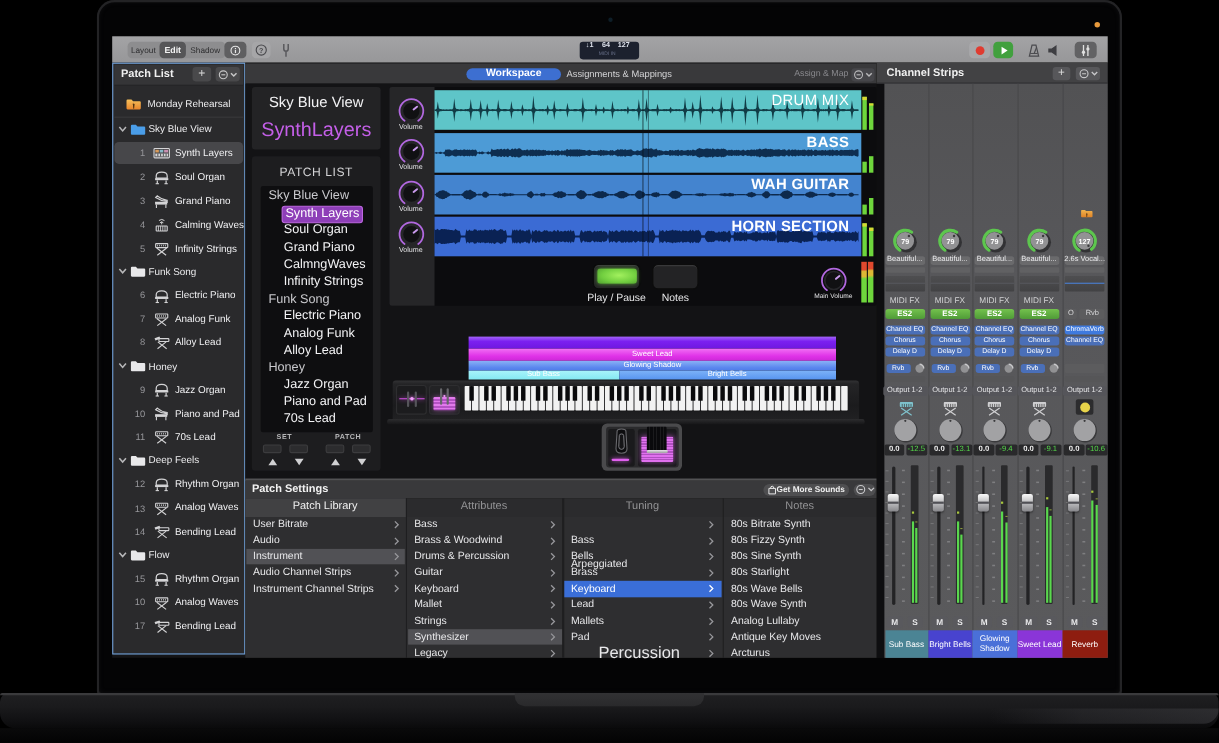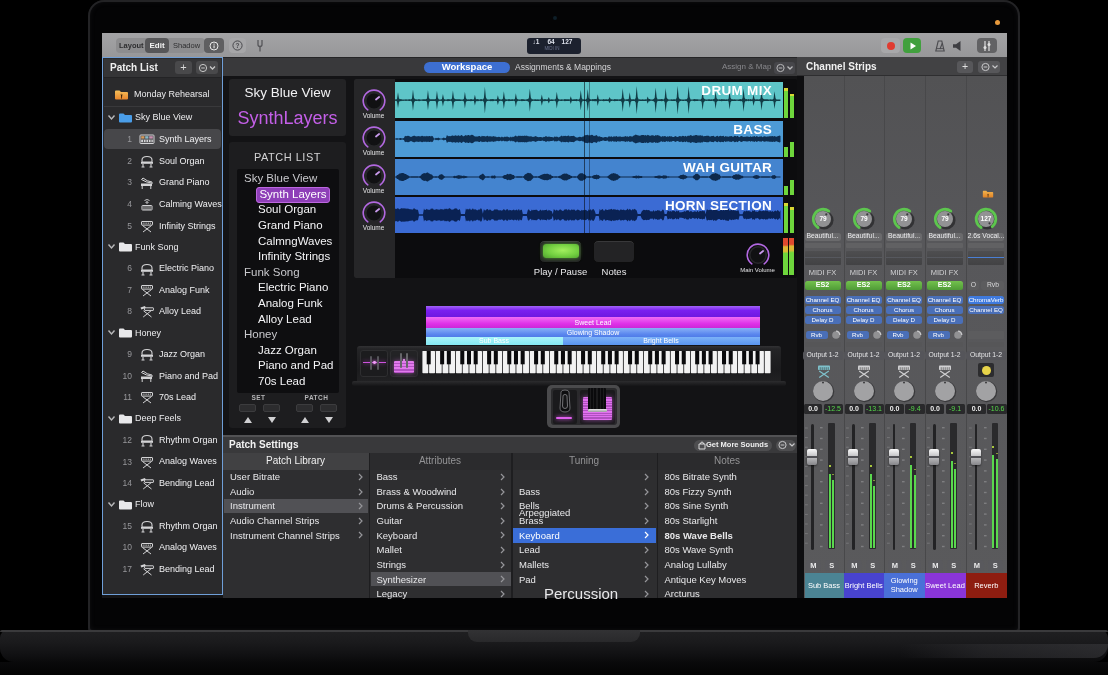--- a/index.html
+++ b/index.html
@@ -10,21 +10,21 @@
 <div style="position:absolute;left:995px;top:20px;width:5px;height:5px;background:#e89a3c;border-radius:50%;"></div>
 <div style="position:absolute;left:552.5px;top:16px;width:4px;height:4px;background:#0e1e28;border-radius:50%;"></div>
 <div style="position:absolute;left:0px;top:630px;width:1108px;height:32px;background:linear-gradient(180deg,#202022 0%,#1a1a1c 40%,#101012 80%,#0a0a0b 100%);border-radius:8px 8px 14px 14px;"></div>
 <div style="position:absolute;left:0px;top:630px;width:1108px;height:1.5px;background:#3a3a3c;border-radius:8px 8px 0 0;"></div>
 <div style="position:absolute;left:468px;top:630px;width:172px;height:11.5px;background:linear-gradient(180deg,#323234,#29292b);border-radius:0 0 9px 9px;"></div>
 <div style="position:absolute;left:900px;top:644px;width:208px;height:14px;background:linear-gradient(90deg,rgba(60,60,64,0) 0%,rgba(60,60,64,0.35) 40%,rgba(70,70,74,0.45) 100%);border-radius:0 0 14px 0;"></div>
 <div style="position:absolute;left:0px;top:662px;width:1108px;height:13px;background:linear-gradient(180deg,#0a0a0b,#030303);"></div>
 <div style="position:absolute;left:102px;top:33px;width:905px;height:565px;background:#141416;"></div>
 <div style="position:absolute;left:102px;top:33px;width:905px;height:24px;background:linear-gradient(180deg,#a3a3a5 0%,#979799 100%);"></div>
 <div style="position:absolute;left:116px;top:38px;width:89px;height:15px;background:#8d8d8f;border-radius:4px;"></div>
-<div style="position:absolute;left:119px;top:40.8px;font-size:7.5px;line-height:9.5px;color:#2e2e30;font-weight:700;white-space:nowrap;">Layout</div>
+<div style="position:absolute;left:119px;top:40.8px;font-size:7.5px;line-height:9.5px;color:#2e2e30;font-weight:400;white-space:nowrap;">Layout</div>
 <div style="position:absolute;left:145px;top:38px;width:24px;height:15px;background:#565658;border-radius:4px;"></div>
 <div style="position:absolute;left:157px;top:40.5px;transform:translateX(-50%);font-size:8px;line-height:10px;color:#f2f2f2;font-weight:700;white-space:nowrap;">Edit</div>
 <div style="position:absolute;left:173px;top:40.8px;font-size:7.5px;line-height:9.5px;color:#2e2e30;font-weight:400;white-space:nowrap;">Shadow</div>
 <div style="position:absolute;left:204px;top:38px;width:20px;height:15px;background:#5f5f61;border-radius:4px;"></div>
 <svg style="position:absolute;left:209px;top:40.5px;width:10px;height:10px;" viewBox="0 0 10 10">
     <circle cx="5" cy="5" r="4" fill="none" stroke="#e8e8e8" stroke-width="1"></circle>
     <rect x="4.5" y="4.4" width="1.1" height="2.8" fill="#e8e8e8"></rect>
     <rect x="4.5" y="2.6" width="1.1" height="1.1" fill="#e8e8e8"></rect>
   </svg>
 <div style="position:absolute;left:229px;top:38px;width:17px;height:15px;background:#a6a6a8;border-radius:4px;"></div>
@@ -346,21 +346,21 @@
   </svg>
 <svg style="position:absolute;left:324.5px;top:416.5px;width:8px;height:6px;" viewBox="0 0 8 6">
     <polygon points="0,0 8,0 4,6" fill="#d0d0d2"></polygon>
   </svg>
 <div style="position:absolute;left:354px;top:79px;width:443px;height:199px;background:#0c0c0e;border-radius:2px;"></div>
 <div style="position:absolute;left:354px;top:79px;width:41px;height:199px;background:#262628;border-radius:2px 0 0 2px;"></div>
 <div style="position:absolute;left:395px;top:82.0px;width:387.5px;height:36.3px;background:#5ec5c8;"></div>
 <svg style="position:absolute;left:395px;top:82.0px;width:387.5px;height:36.3px;" width="388" height="36.3" viewBox="0 0 388 36.3" preserveAspectRatio="none">
     <polygon points="0,17.3 1,17.5 2,16.9 3,10.3 4,16.4 5,17.2 6,17.1 7,17.5 8,17.4 9,17.5 10,17.5 11,17.3 12,17.5 13,17.5 14,17.3 15,17.3 16,17.5 17,16.4 18,7.4 19,15.8 20,17.2 21,17.2 22,17.4 23,17.5 24,17.1 25,17.4 26,17.5 27,17.5 28,17.2 29,17.3 30,17.2 31,17.2 32,16.5 33,8.1 34,15.9 35,17.3 36,17.2 37,17.3 38,17.2 39,17.3 40,17.2 41,16.7 42,8.8 43,16.1 44,17.5 45,17.4 46,17.5 47,17.1 48,11.9 49,16.8 50,17.4 51,17.5 52,17.4 53,17.1 54,17.3 55,17.3 56,17.5 57,16.6 58,8.5 59,16.0 60,17.1 61,17.3 62,17.3 63,17.2 64,17.2 65,17.2 66,17.4 67,17.5 68,17.4 69,16.8 70,9.8 71,16.3 72,17.2 73,17.4 74,17.3 75,17.4 76,17.1 77,17.3 78,17.4 79,17.3 80,12.7 81,16.9 82,17.3 83,17.1 84,17.4 85,17.5 86,17.1 87,17.3 88,17.5 89,16.0 90,4.8 91,15.2 92,17.2 93,17.4 94,17.5 95,17.4 96,17.1 97,17.3 98,17.1 99,17.2 100,17.5 101,17.2 102,17.2 103,13.2 104,17.1 105,17.3 106,17.5 107,17.4 108,16.7 109,9.2 110,16.2 111,17.4 112,17.3 113,17.5 114,17.1 115,17.2 116,17.4 117,17.3 118,17.3 119,17.5 120,17.1 121,11.3 122,16.6 123,17.3 124,17.5 125,17.4 126,17.5 127,17.1 128,17.2 129,17.2 130,17.4 131,17.5 132,17.2 133,17.1 134,16.3 135,6.5 136,15.6 137,17.2 138,17.2 139,17.5 140,17.3 141,17.3 142,17.4 143,17.2 144,17.4 145,17.5 146,17.3 147,12.6 148,16.9 149,17.4 150,17.1 151,17.3 152,17.4 153,17.3 154,14.9 155,17.4 156,17.4 157,17.3 158,17.4 159,17.5 160,17.5 161,16.8 162,9.7 163,16.3 164,17.2 165,17.5 166,17.4 167,17.2 168,17.5 169,17.5 170,17.1 171,17.3 172,17.3 173,17.2 174,17.2 175,17.5 176,14.3 177,17.3 178,17.4 179,17.3 180,17.2 181,17.2 182,17.1 183,17.5 184,17.4 185,16.5 186,7.9 187,15.9 188,17.5 189,17.3 190,17.4 191,17.4 192,16.4 193,7.1 194,15.7 195,17.2 196,17.3 197,17.5 198,17.1 199,17.2 200,17.1 201,17.1 202,17.2 203,12.3 204,16.9 205,17.5 206,17.4 207,17.5 208,17.4 209,17.1 210,17.4 211,17.2 212,17.3 213,17.4 214,17.1 215,15.1 216,17.3 217,17.2 218,17.5 219,17.4 220,17.1 221,17.3 222,17.3 223,17.2 224,17.5 225,17.3 226,17.3 227,16.3 228,6.3 229,15.5 230,17.5 231,17.5 232,17.3 233,17.2 234,16.9 235,10.3 236,16.4 237,17.4 238,17.3 239,17.3 240,17.4 241,15.9 242,4.1 243,15.1 244,17.5 245,17.2 246,17.4 247,17.4 248,17.2 249,17.4 250,17.4 251,17.2 252,17.5 253,14.6 254,17.1 255,17.1 256,17.5 257,17.5 258,17.4 259,17.1 260,16.1 261,5.4 262,15.3 263,17.5 264,17.2 265,17.2 266,17.3 267,17.1 268,17.3 269,17.5 270,16.2 271,5.9 272,15.5 273,17.1 274,17.5 275,17.5 276,17.5 277,17.3 278,17.4 279,17.3 280,17.2 281,17.5 282,15.9 283,3.8 284,15.0 285,17.1 286,17.2 287,17.5 288,17.4 289,17.4 290,17.5 291,17.2 292,17.3 293,15.9 294,4.2 295,15.1 296,17.4 297,17.5 298,17.5 299,17.2 300,17.1 301,17.3 302,17.2 303,17.3 304,17.5 305,17.5 306,17.4 307,16.5 308,8.1 309,15.9 310,17.1 311,17.5 312,17.4 313,17.5 314,17.2 315,17.2 316,17.4 317,17.3 318,17.5 319,17.1 320,16.7 321,9.3 322,16.2 323,17.2 324,17.5 325,17.2 326,17.4 327,17.1 328,17.2 329,17.2 330,17.2 331,17.4 332,17.2 333,17.5 334,16.7 335,8.8 336,16.1 337,17.2 338,17.3 339,17.4 340,17.2 341,17.4 342,17.5 343,17.5 344,17.4 345,17.2 346,17.1 347,17.4 348,16.3 349,6.6 350,15.6 351,17.3 352,17.1 353,17.5 354,17.1 355,17.5 356,17.1 357,17.4 358,17.2 359,12.2 360,16.8 361,17.4 362,17.3 363,17.3 364,17.4 365,17.3 366,16.5 367,7.8 368,15.9 369,17.1 370,17.3 371,17.2 372,17.2 373,17.2 374,17.4 375,17.5 376,17.3 377,17.4 378,17.4 379,16.7 380,9.2 381,16.2 382,17.4 383,17.4 384,17.4 385,17.4 386,17.5 386,18.8 385,18.9 384,18.9 383,18.9 382,18.9 381,20.1 380,27.1 379,19.6 378,18.9 377,18.9 376,19.0 375,18.8 374,18.9 373,19.1 372,19.1 371,19.1 370,19.0 369,19.2 368,20.4 367,28.5 366,19.8 365,19.0 364,18.9 363,19.0 362,19.0 361,18.9 360,19.5 359,24.1 358,19.1 357,18.9 356,19.2 355,18.8 354,19.2 353,18.8 352,19.2 351,19.0 350,20.7 349,29.7 348,20.0 347,18.9 346,19.2 345,19.1 344,18.9 343,18.8 342,18.8 341,18.9 340,19.1 339,18.9 338,19.0 337,19.1 336,20.2 335,27.5 334,19.6 333,18.8 332,19.1 331,18.9 330,19.1 329,19.1 328,19.1 327,19.2 326,18.9 325,19.1 324,18.8 323,19.1 322,20.1 321,27.0 320,19.6 319,19.2 318,18.8 317,19.0 316,18.9 315,19.1 314,19.1 313,18.8 312,18.9 311,18.8 310,19.2 309,20.4 308,28.2 307,19.8 306,18.9 305,18.8 304,18.8 303,19.0 302,19.1 301,19.0 300,19.2 299,19.1 298,18.8 297,18.8 296,18.9 295,21.2 294,32.1 293,20.4 292,19.0 291,19.1 290,18.8 289,18.9 288,18.9 287,18.8 286,19.1 285,19.2 284,21.3 283,32.5 282,20.4 281,18.8 280,19.1 279,19.0 278,18.9 277,19.0 276,18.8 275,18.8 274,18.8 273,19.2 272,20.8 271,30.4 270,20.1 269,18.8 268,19.0 267,19.2 266,19.0 265,19.1 264,19.1 263,18.8 262,21.0 261,30.9 260,20.2 259,19.2 258,18.9 257,18.8 256,18.8 255,19.2 254,19.2 253,21.7 252,18.8 251,19.1 250,18.9 249,18.9 248,19.1 247,18.9 246,18.9 245,19.1 244,18.8 243,21.2 242,32.2 241,20.4 240,18.9 239,19.0 238,19.0 237,18.9 236,19.9 235,26.0 234,19.4 233,19.1 232,19.0 231,18.8 230,18.8 229,20.8 228,30.0 227,20.0 226,19.0 225,19.0 224,18.8 223,19.1 222,19.0 221,19.0 220,19.2 219,18.9 218,18.8 217,19.1 216,19.0 215,21.2 214,19.2 213,18.9 212,19.0 211,19.1 210,18.9 209,19.2 208,18.9 207,18.8 206,18.9 205,18.8 204,19.4 203,24.0 202,19.1 201,19.2 200,19.2 199,19.1 198,19.2 197,18.8 196,19.0 195,19.1 194,20.6 193,29.2 192,19.9 191,18.9 190,18.9 189,19.0 188,18.8 187,20.4 186,28.4 185,19.8 184,18.9 183,18.8 182,19.2 181,19.1 180,19.1 179,19.0 178,18.9 177,19.0 176,22.0 175,18.8 174,19.1 173,19.1 172,19.0 171,19.0 170,19.2 169,18.8 168,18.8 167,19.1 166,18.9 165,18.8 164,19.1 163,20.0 162,26.6 161,19.5 160,18.8 159,18.8 158,18.9 157,19.0 156,18.9 155,18.9 154,21.4 153,19.0 152,18.9 151,19.0 150,19.2 149,18.9 148,19.4 147,23.7 146,19.0 145,18.8 144,18.9 143,19.1 142,18.9 141,19.0 140,19.0 139,18.8 138,19.1 137,19.1 136,20.7 135,29.8 134,20.0 133,19.2 132,19.1 131,18.8 130,18.9 129,19.1 128,19.1 127,19.2 126,18.8 125,18.9 124,18.8 123,19.0 122,19.7 121,25.0 120,19.2 119,18.8 118,19.0 117,19.0 116,18.9 115,19.1 114,19.2 113,18.8 112,19.0 111,18.9 110,20.1 109,27.1 108,19.6 107,18.9 106,18.8 105,19.0 104,19.2 103,23.1 102,19.1 101,19.1 100,18.8 99,19.1 98,19.2 97,19.0 96,19.2 95,18.9 94,18.8 93,18.9 92,19.1 91,21.1 90,31.5 89,20.3 88,18.8 87,19.0 86,19.2 85,18.8 84,18.9 83,19.2 82,19.0 81,19.4 80,23.6 79,19.0 78,18.9 77,19.0 76,19.2 75,18.9 74,19.0 73,18.9 72,19.1 71,20.0 70,26.5 69,19.5 68,18.9 67,18.8 66,18.9 65,19.1 64,19.1 63,19.1 62,19.0 61,19.0 60,19.2 59,20.3 58,27.8 57,19.7 56,18.8 55,19.0 54,19.0 53,19.2 52,18.9 51,18.8 50,18.9 49,19.5 48,24.4 47,19.2 46,18.8 45,18.9 44,18.8 43,20.2 42,27.5 41,19.6 40,19.1 39,19.0 38,19.1 37,19.0 36,19.1 35,19.0 34,20.4 33,28.2 32,19.8 31,19.1 30,19.1 29,19.0 28,19.1 27,18.8 26,18.8 25,18.9 24,19.2 23,18.8 22,18.9 21,19.1 20,19.1 19,20.5 18,28.9 17,19.9 16,18.8 15,19.0 14,19.0 13,18.8 12,18.8 11,19.0 10,18.8 9,18.8 8,18.9 7,18.8 6,19.2 5,19.1 4,19.9 3,26.0 2,19.4 1,18.8 0,19.0" fill="#113c46"></polygon>
   </svg>
-<div style="position:absolute;left:0px;top:83.2px;font-size:13.5px;line-height:15.5px;color:#ffffff;font-weight:700;white-space:nowrap;text-align:right;letter-spacing:0.3px;right:336px;left:auto;margin-left:40px;">DRUM MIX</div>
+<div style="position:absolute;left:0px;top:83.2px;font-size:13.5px;line-height:15.5px;color:#ffffff;font-weight:400;white-space:nowrap;text-align:right;letter-spacing:0.3px;right:336px;left:auto;margin-left:40px;">DRUM MIX</div>
 <div style="position:absolute;left:395px;top:120.6px;width:387.5px;height:36.0px;background:#4d9bd6;"></div>
 <svg style="position:absolute;left:395px;top:120.6px;width:387.5px;height:36.0px;" width="388" height="36.0" viewBox="0 0 388 36.0" preserveAspectRatio="none">
     <polygon points="0,17.5 1,17.4 2,17.1 3,17.6 4,17.5 5,16.9 6,16.9 7,17.6 8,17.3 9,17.1 10,14.8 11,15.2 12,15.0 13,14.8 14,15.0 15,15.5 16,15.9 17,15.5 18,15.0 19,14.8 20,14.7 21,15.4 22,15.3 23,15.3 24,15.0 25,15.6 26,15.2 27,14.7 28,15.1 29,15.4 30,15.0 31,15.4 32,14.8 33,15.6 34,15.1 35,14.9 36,15.6 37,14.8 38,15.4 39,17.5 40,17.4 41,16.8 42,17.3 43,16.8 44,16.7 45,17.5 46,17.6 47,17.6 48,17.1 49,16.5 50,17.3 51,16.9 52,14.1 53,15.1 54,15.3 55,15.1 56,15.2 57,14.4 58,14.6 59,15.0 60,14.4 61,14.3 62,15.1 63,14.5 64,14.3 65,15.2 66,14.3 67,14.1 68,15.2 69,15.3 70,14.4 71,14.0 72,14.8 73,14.0 74,14.1 75,14.8 76,13.9 77,13.8 78,14.1 79,14.8 80,15.5 81,15.6 82,15.4 83,15.6 84,15.0 85,15.0 86,16.0 87,14.8 88,15.3 89,15.0 90,15.2 91,15.5 92,15.1 93,14.8 94,15.7 95,15.0 96,15.4 97,15.5 98,15.5 99,15.1 100,15.7 101,15.4 102,16.3 103,16.0 104,15.8 105,16.1 106,16.5 107,15.5 108,16.3 109,16.3 110,15.5 111,16.1 112,15.4 113,15.7 114,16.2 115,16.6 116,15.4 117,16.5 118,15.6 119,16.0 120,14.9 121,14.5 122,15.4 123,15.2 124,14.6 125,15.1 126,14.8 127,14.9 128,14.8 129,15.0 130,14.6 131,15.1 132,14.6 133,15.2 134,15.2 135,15.4 136,15.3 137,15.4 138,16.1 139,15.8 140,15.5 141,15.1 142,15.7 143,16.0 144,16.3 145,16.1 146,16.1 147,16.2 148,16.4 149,15.7 150,16.0 151,15.1 152,15.4 153,15.9 154,15.4 155,15.8 156,15.9 157,15.9 158,16.3 159,16.4 160,15.3 161,15.9 162,15.4 163,16.0 164,16.4 165,15.7 166,15.3 167,14.4 168,15.5 169,14.7 170,14.9 171,14.7 172,15.3 173,14.8 174,14.6 175,15.5 176,15.1 177,15.1 178,14.9 179,14.7 180,15.6 181,16.2 182,16.4 183,16.4 184,15.9 185,15.7 186,16.1 187,16.2 188,15.5 189,15.5 190,14.0 191,14.2 192,14.1 193,13.8 194,14.4 195,14.3 196,14.2 197,13.8 198,13.9 199,14.9 200,14.8 201,14.6 202,14.0 203,15.6 204,15.6 205,15.3 206,15.9 207,15.9 208,16.4 209,16.5 210,16.0 211,16.1 212,16.2 213,16.4 214,15.3 215,15.4 216,15.8 217,15.3 218,16.2 219,15.3 220,15.6 221,15.4 222,15.0 223,16.0 224,15.5 225,15.4 226,15.6 227,16.1 228,15.8 229,15.8 230,15.4 231,15.1 232,15.8 233,15.3 234,15.9 235,15.0 236,15.2 237,15.5 238,15.6 239,14.4 240,14.2 241,13.6 242,14.1 243,14.2 244,14.4 245,14.7 246,14.4 247,13.9 248,14.1 249,13.9 250,14.4 251,14.1 252,14.8 253,13.7 254,14.2 255,14.7 256,14.8 257,14.3 258,14.3 259,14.4 260,14.9 261,13.9 262,14.4 263,14.1 264,14.4 265,14.7 266,15.6 267,15.8 268,15.1 269,15.6 270,15.1 271,15.2 272,15.9 273,15.3 274,15.7 275,15.1 276,15.6 277,15.2 278,15.9 279,15.9 280,15.5 281,15.0 282,15.7 283,16.1 284,15.6 285,15.1 286,15.3 287,15.5 288,14.8 289,15.0 290,15.4 291,14.7 292,15.7 293,14.7 294,14.8 295,14.7 296,13.9 297,14.5 298,15.1 299,14.5 300,14.4 301,14.1 302,14.1 303,14.6 304,14.5 305,14.6 306,14.3 307,14.7 308,14.6 309,15.4 310,15.0 311,15.0 312,14.8 313,14.7 314,14.7 315,15.4 316,15.4 317,14.9 318,14.9 319,14.7 320,15.8 321,15.8 322,15.0 323,14.7 324,15.8 325,15.1 326,14.8 327,15.3 328,15.0 329,14.8 330,15.9 331,14.9 332,15.5 333,15.4 334,15.7 335,15.2 336,15.2 337,14.9 338,15.7 339,15.8 340,14.8 341,15.1 342,15.6 343,14.7 344,15.7 345,16.3 346,15.2 347,15.1 348,15.4 349,16.1 350,15.7 351,15.8 352,15.5 353,15.4 354,15.7 355,15.9 356,15.2 357,16.0 358,15.6 359,15.6 360,15.0 361,15.9 362,15.0 363,15.4 364,15.9 365,15.6 366,15.4 367,15.3 368,16.2 369,15.5 370,15.2 371,15.4 372,15.7 373,15.4 374,15.4 375,15.3 376,15.3 377,15.3 378,15.1 379,15.4 380,15.0 381,15.4 382,15.8 383,15.2 384,15.0 385,14.4 386,15.1 386,20.9 385,21.6 384,21.0 383,20.8 382,20.2 381,20.6 380,21.0 379,20.6 378,20.9 377,20.7 376,20.7 375,20.7 374,20.6 373,20.6 372,20.3 371,20.6 370,20.8 369,20.5 368,19.8 367,20.7 366,20.6 365,20.4 364,20.1 363,20.6 362,21.0 361,20.1 360,21.0 359,20.4 358,20.4 357,20.0 356,20.8 355,20.1 354,20.3 353,20.6 352,20.5 351,20.2 350,20.3 349,19.9 348,20.6 347,20.9 346,20.8 345,19.7 344,20.3 343,21.3 342,20.4 341,20.9 340,21.2 339,20.2 338,20.3 337,21.1 336,20.8 335,20.8 334,20.3 333,20.6 332,20.5 331,21.1 330,20.1 329,21.2 328,21.0 327,20.7 326,21.2 325,20.9 324,20.2 323,21.3 322,21.0 321,20.2 320,20.2 319,21.3 318,21.1 317,21.1 316,20.6 315,20.6 314,21.3 313,21.3 312,21.2 311,21.0 310,21.0 309,20.6 308,21.4 307,21.3 306,21.7 305,21.4 304,21.5 303,21.4 302,21.9 301,21.9 300,21.6 299,21.5 298,20.9 297,21.5 296,22.1 295,21.3 294,21.2 293,21.3 292,20.3 291,21.3 290,20.6 289,21.0 288,21.2 287,20.5 286,20.7 285,20.9 284,20.4 283,19.9 282,20.3 281,21.0 280,20.5 279,20.1 278,20.1 277,20.8 276,20.4 275,20.9 274,20.3 273,20.7 272,20.1 271,20.8 270,20.9 269,20.4 268,20.9 267,20.2 266,20.4 265,21.3 264,21.6 263,21.9 262,21.6 261,22.1 260,21.1 259,21.6 258,21.7 257,21.7 256,21.2 255,21.3 254,21.8 253,22.3 252,21.2 251,21.9 250,21.6 249,22.1 248,21.9 247,22.1 246,21.6 245,21.3 244,21.6 243,21.8 242,21.9 241,22.4 240,21.8 239,21.6 238,20.4 237,20.5 236,20.8 235,21.0 234,20.1 233,20.7 232,20.2 231,20.9 230,20.6 229,20.2 228,20.2 227,19.9 226,20.4 225,20.6 224,20.5 223,20.0 222,21.0 221,20.6 220,20.4 219,20.7 218,19.8 217,20.7 216,20.2 215,20.6 214,20.7 213,19.6 212,19.8 211,19.9 210,20.0 209,19.5 208,19.6 207,20.1 206,20.1 205,20.7 204,20.4 203,20.4 202,22.0 201,21.4 200,21.2 199,21.1 198,22.1 197,22.2 196,21.8 195,21.7 194,21.6 193,22.2 192,21.9 191,21.8 190,22.0 189,20.5 188,20.5 187,19.8 186,19.9 185,20.3 184,20.1 183,19.6 182,19.6 181,19.8 180,20.4 179,21.3 178,21.1 177,20.9 176,20.9 175,20.5 174,21.4 173,21.2 172,20.7 171,21.3 170,21.1 169,21.3 168,20.5 167,21.6 166,20.7 165,20.3 164,19.6 163,20.0 162,20.6 161,20.1 160,20.7 159,19.6 158,19.7 157,20.1 156,20.1 155,20.2 154,20.6 153,20.1 152,20.6 151,20.9 150,20.0 149,20.3 148,19.6 147,19.8 146,19.9 145,19.9 144,19.7 143,20.0 142,20.3 141,20.9 140,20.5 139,20.2 138,19.9 137,20.6 136,20.7 135,20.6 134,20.8 133,20.8 132,21.4 131,20.9 130,21.4 129,21.0 128,21.2 127,21.1 126,21.2 125,20.9 124,21.4 123,20.8 122,20.6 121,21.5 120,21.1 119,20.0 118,20.4 117,19.5 116,20.6 115,19.4 114,19.8 113,20.3 112,20.6 111,19.9 110,20.5 109,19.7 108,19.7 107,20.5 106,19.5 105,19.9 104,20.2 103,20.0 102,19.7 101,20.6 100,20.3 99,20.9 98,20.5 97,20.5 96,20.6 95,21.0 94,20.3 93,21.2 92,20.9 91,20.5 90,20.8 89,21.0 88,20.7 87,21.2 86,20.0 85,21.0 84,21.0 83,20.4 82,20.6 81,20.4 80,20.5 79,21.2 78,21.9 77,22.2 76,22.1 75,21.2 74,21.9 73,22.0 72,21.2 71,22.0 70,21.6 69,20.7 68,20.8 67,21.9 66,21.7 65,20.8 64,21.7 63,21.5 62,20.9 61,21.7 60,21.6 59,21.0 58,21.4 57,21.6 56,20.8 55,20.9 54,20.7 53,20.9 52,21.9 51,19.1 50,18.7 49,19.5 48,18.9 47,18.4 46,18.4 45,18.5 44,19.3 43,19.2 42,18.7 41,19.2 40,18.6 39,18.5 38,20.6 37,21.2 36,20.4 35,21.1 34,20.9 33,20.4 32,21.2 31,20.6 30,21.0 29,20.6 28,20.9 27,21.3 26,20.8 25,20.4 24,21.0 23,20.7 22,20.7 21,20.6 20,21.3 19,21.2 18,21.0 17,20.5 16,20.1 15,20.5 14,21.0 13,21.2 12,21.0 11,20.8 10,21.2 9,18.9 8,18.7 7,18.4 6,19.1 5,19.1 4,18.5 3,18.4 2,18.9 1,18.6 0,18.5" fill="#0e2e50"></polygon>
   </svg>
 <div style="position:absolute;left:0px;top:121.8px;font-size:13.5px;line-height:15.5px;color:#ffffff;font-weight:700;white-space:nowrap;text-align:right;letter-spacing:0.3px;right:336px;left:auto;">BASS</div>
 <div style="position:absolute;left:395px;top:158.9px;width:387.5px;height:36.0px;background:#4484cf;"></div>
 <svg style="position:absolute;left:395px;top:158.9px;width:387.5px;height:36.0px;" width="388" height="36.0" viewBox="0 0 388 36.0" preserveAspectRatio="none">
     <polygon points="0,17.6 1,17.4 2,15.9 3,16.0 4,14.8 5,14.5 6,14.3 7,13.9 8,14.0 9,14.2 10,14.9 11,14.9 12,16.1 13,16.3 14,17.1 15,17.6 16,17.3 17,17.3 18,17.3 19,17.3 20,17.3 21,17.3 22,17.3 23,17.3 24,17.6 25,17.1 26,16.5 27,15.0 28,14.7 29,13.9 30,14.2 31,14.2 32,13.5 33,13.6 34,14.4 35,14.8 36,15.6 37,15.6 38,17.1 39,17.6 40,17.2 41,17.2 42,17.2 43,17.6 44,16.4 45,15.4 46,15.4 47,15.1 48,16.1 49,16.7 50,17.6 51,17.4 52,17.4 53,17.4 54,17.4 55,17.4 56,17.4 57,17.6 58,17.6 59,17.0 60,16.8 61,17.3 62,16.6 63,16.6 64,16.1 65,16.6 66,16.6 67,16.8 68,17.0 69,16.5 70,17.0 71,17.0 72,17.2 73,17.6 74,17.6 75,17.5 76,17.5 77,17.5 78,17.5 79,17.5 80,17.5 81,17.5 82,17.5 83,17.5 84,17.6 85,16.2 86,15.8 87,15.2 88,14.6 89,15.6 90,16.8 91,17.6 92,17.2 93,17.2 94,17.2 95,17.6 96,17.4 97,16.4 98,16.7 99,16.7 100,16.3 101,17.4 102,17.6 103,17.5 104,17.5 105,17.5 106,17.5 107,17.6 108,17.2 109,16.3 110,16.0 111,15.9 112,15.3 113,14.7 114,15.4 115,14.8 116,14.9 117,15.6 118,16.0 119,16.1 120,17.6 121,17.6 122,17.3 123,17.3 124,17.3 125,17.3 126,17.3 127,17.3 128,17.6 129,17.0 130,15.5 131,15.1 132,14.4 133,13.8 134,13.9 135,14.3 136,14.3 137,15.5 138,16.6 139,17.6 140,17.3 141,17.3 142,17.3 143,17.6 144,17.0 145,16.8 146,16.0 147,15.7 148,15.3 149,14.9 150,14.8 151,15.0 152,14.8 153,14.7 154,15.2 155,15.8 156,15.6 157,16.9 158,16.9 159,17.6 160,17.3 161,17.3 162,17.3 163,17.6 164,17.1 165,16.7 166,16.4 167,15.7 168,15.1 169,14.8 170,14.6 171,14.7 172,14.6 173,15.2 174,15.7 175,16.0 176,16.8 177,17.1 178,17.6 179,17.3 180,17.3 181,17.3 182,17.6 183,16.4 184,15.3 185,14.5 186,14.2 187,14.2 188,14.3 189,15.3 190,15.3 191,16.3 192,17.6 193,17.3 194,17.3 195,17.3 196,17.3 197,17.6 198,16.7 199,16.3 200,15.9 201,15.9 202,15.5 203,16.3 204,16.1 205,17.3 206,17.6 207,17.4 208,17.4 209,17.4 210,17.4 211,17.4 212,17.6 213,17.3 214,16.6 215,15.8 216,14.9 217,14.4 218,14.6 219,14.1 220,14.4 221,14.6 222,15.2 223,15.3 224,16.5 225,17.0 226,17.6 227,17.4 228,17.4 229,17.4 230,17.4 231,17.4 232,17.4 233,17.4 234,17.4 235,17.6 236,17.5 237,17.6 238,17.2 239,17.0 240,16.9 241,16.7 242,16.6 243,16.9 244,16.4 245,17.0 246,17.1 247,17.1 248,17.6 249,17.6 250,17.5 251,17.5 252,17.5 253,17.5 254,17.5 255,17.5 256,17.5 257,17.5 258,17.5 259,17.6 260,17.2 261,17.0 262,17.0 263,16.8 264,16.5 265,16.6 266,16.8 267,16.9 268,16.7 269,16.3 270,16.6 271,16.6 272,16.7 273,17.6 274,17.3 275,17.6 276,17.4 277,17.4 278,17.4 279,17.4 280,17.4 281,17.4 282,17.4 283,17.6 284,17.3 285,16.8 286,16.0 287,16.1 288,15.7 289,15.4 290,16.2 291,16.3 292,16.9 293,17.6 294,17.5 295,17.5 296,17.5 297,17.5 298,17.6 299,16.4 300,15.9 301,14.8 302,14.8 303,14.8 304,15.4 305,16.6 306,17.6 307,17.3 308,17.3 309,17.3 310,17.3 311,17.3 312,17.3 313,17.3 314,17.6 315,17.1 316,16.3 317,15.2 318,14.8 319,14.4 320,14.4 321,14.0 322,14.4 323,14.7 324,15.6 325,15.6 326,17.2 327,17.6 328,17.3 329,17.3 330,17.3 331,17.3 332,17.3 333,17.3 334,17.3 335,17.3 336,17.3 337,17.6 338,16.9 339,16.1 340,16.0 341,15.3 342,15.2 343,15.4 344,15.3 345,15.8 346,16.3 347,16.8 348,16.8 349,17.6 350,17.4 351,17.4 352,17.4 353,17.4 354,17.4 355,17.4 356,17.4 357,17.4 358,17.6 359,17.1 360,16.4 361,16.3 362,16.0 363,16.2 364,16.5 365,17.2 366,17.6 367,17.3 368,17.3 369,17.3 370,17.3 371,17.3 372,17.3 373,17.3 374,17.3 375,17.3 376,17.6 377,17.3 378,16.3 379,16.2 380,16.1 381,16.7 382,17.6 383,17.5 384,17.5 385,17.5 386,17.5 386,18.5 385,18.5 384,18.5 383,18.5 382,18.4 381,19.3 380,19.9 379,19.8 378,19.7 377,18.7 376,18.4 375,18.7 374,18.7 373,18.7 372,18.7 371,18.7 370,18.7 369,18.7 368,18.7 367,18.7 366,18.4 365,18.8 364,19.5 363,19.8 362,20.0 361,19.7 360,19.6 359,18.9 358,18.4 357,18.6 356,18.6 355,18.6 354,18.6 353,18.6 352,18.6 351,18.6 350,18.6 349,18.4 348,19.2 347,19.2 346,19.7 345,20.2 344,20.7 343,20.6 342,20.8 341,20.7 340,20.0 339,19.9 338,19.1 337,18.4 336,18.7 335,18.7 334,18.7 333,18.7 332,18.7 331,18.7 330,18.7 329,18.7 328,18.7 327,18.4 326,18.8 325,20.4 324,20.4 323,21.3 322,21.6 321,22.0 320,21.6 319,21.6 318,21.2 317,20.8 316,19.7 315,18.9 314,18.4 313,18.7 312,18.7 311,18.7 310,18.7 309,18.7 308,18.7 307,18.7 306,18.4 305,19.4 304,20.6 303,21.2 302,21.2 301,21.2 300,20.1 299,19.6 298,18.4 297,18.5 296,18.5 295,18.5 294,18.5 293,18.4 292,19.1 291,19.7 290,19.8 289,20.6 288,20.3 287,19.9 286,20.0 285,19.2 284,18.7 283,18.4 282,18.6 281,18.6 280,18.6 279,18.6 278,18.6 277,18.6 276,18.6 275,18.4 274,18.7 273,18.4 272,19.3 271,19.4 270,19.4 269,19.7 268,19.3 267,19.1 266,19.2 265,19.4 264,19.5 263,19.2 262,19.0 261,19.0 260,18.8 259,18.4 258,18.5 257,18.5 256,18.5 255,18.5 254,18.5 253,18.5 252,18.5 251,18.5 250,18.5 249,18.4 248,18.4 247,18.9 246,18.9 245,19.0 244,19.6 243,19.1 242,19.4 241,19.3 240,19.1 239,19.0 238,18.8 237,18.4 236,18.5 235,18.4 234,18.6 233,18.6 232,18.6 231,18.6 230,18.6 229,18.6 228,18.6 227,18.6 226,18.4 225,19.0 224,19.5 223,20.7 222,20.8 221,21.4 220,21.6 219,21.9 218,21.4 217,21.6 216,21.1 215,20.2 214,19.4 213,18.7 212,18.4 211,18.6 210,18.6 209,18.6 208,18.6 207,18.6 206,18.4 205,18.7 204,19.9 203,19.7 202,20.5 201,20.1 200,20.1 199,19.7 198,19.3 197,18.4 196,18.7 195,18.7 194,18.7 193,18.7 192,18.4 191,19.7 190,20.7 189,20.7 188,21.7 187,21.8 186,21.8 185,21.5 184,20.7 183,19.6 182,18.4 181,18.7 180,18.7 179,18.7 178,18.4 177,18.9 176,19.2 175,20.0 174,20.3 173,20.8 172,21.4 171,21.3 170,21.4 169,21.2 168,20.9 167,20.3 166,19.6 165,19.3 164,18.9 163,18.4 162,18.7 161,18.7 160,18.7 159,18.4 158,19.1 157,19.1 156,20.4 155,20.2 154,20.8 153,21.3 152,21.2 151,21.0 150,21.2 149,21.1 148,20.7 147,20.3 146,20.0 145,19.2 144,19.0 143,18.4 142,18.7 141,18.7 140,18.7 139,18.4 138,19.4 137,20.5 136,21.7 135,21.7 134,22.1 133,22.2 132,21.6 131,20.9 130,20.5 129,19.0 128,18.4 127,18.7 126,18.7 125,18.7 124,18.7 123,18.7 122,18.7 121,18.4 120,18.4 119,19.9 118,20.0 117,20.4 116,21.1 115,21.2 114,20.6 113,21.3 112,20.7 111,20.1 110,20.0 109,19.7 108,18.8 107,18.4 106,18.5 105,18.5 104,18.5 103,18.5 102,18.4 101,18.6 100,19.7 99,19.3 98,19.3 97,19.6 96,18.6 95,18.4 94,18.8 93,18.8 92,18.8 91,18.4 90,19.2 89,20.4 88,21.4 87,20.8 86,20.2 85,19.8 84,18.4 83,18.5 82,18.5 81,18.5 80,18.5 79,18.5 78,18.5 77,18.5 76,18.5 75,18.5 74,18.4 73,18.4 72,18.8 71,19.0 70,19.0 69,19.5 68,19.0 67,19.2 66,19.4 65,19.4 64,19.9 63,19.4 62,19.4 61,18.7 60,19.2 59,19.0 58,18.4 57,18.4 56,18.6 55,18.6 54,18.6 53,18.6 52,18.6 51,18.6 50,18.4 49,19.3 48,19.9 47,20.9 46,20.6 45,20.6 44,19.6 43,18.4 42,18.8 41,18.8 40,18.8 39,18.4 38,18.9 37,20.4 36,20.4 35,21.2 34,21.6 33,22.4 32,22.5 31,21.8 30,21.8 29,22.1 28,21.3 27,21.0 26,19.5 25,18.9 24,18.4 23,18.7 22,18.7 21,18.7 20,18.7 19,18.7 18,18.7 17,18.7 16,18.7 15,18.4 14,18.9 13,19.7 12,19.9 11,21.1 10,21.1 9,21.8 8,22.0 7,22.1 6,21.7 5,21.5 4,21.2 3,20.0 2,20.1 1,18.6 0,18.4" fill="#0d294c"></polygon>
   </svg>
 <div style="position:absolute;left:0px;top:160.2px;font-size:13.5px;line-height:15.5px;color:#ffffff;font-weight:700;white-space:nowrap;text-align:right;letter-spacing:0.3px;right:336px;left:auto;">WAH GUITAR</div>
@@ -660,21 +660,21 @@
     <path d="M1 1 L4 4 L1 7" fill="none" stroke="#96969a" stroke-width="1.2"></path>
   </svg>
 <div style="position:absolute;left:544px;top:588.0px;font-size:15px;line-height:11.5px;color:#e8e8ea;font-weight:400;white-space:nowrap;">Percussion</div>
 <svg style="position:absolute;left:644px;top:589.8px;width:5px;height:8px;" viewBox="0 0 5 8">
     <path d="M1 1 L4 4 L1 7" fill="none" stroke="#96969a" stroke-width="1.2"></path>
   </svg>
 <div style="position:absolute;left:664.5px;top:471.2px;font-size:9.5px;line-height:11.5px;color:#e8e8ea;font-weight:400;white-space:nowrap;">80s Bitrate Synth</div>
 <div style="position:absolute;left:664.5px;top:485.9px;font-size:9.5px;line-height:11.5px;color:#e8e8ea;font-weight:400;white-space:nowrap;">80s Fizzy Synth</div>
 <div style="position:absolute;left:664.5px;top:500.4px;font-size:9.5px;line-height:11.5px;color:#e8e8ea;font-weight:400;white-space:nowrap;">80s Sine Synth</div>
 <div style="position:absolute;left:664.5px;top:515.0px;font-size:9.5px;line-height:11.5px;color:#e8e8ea;font-weight:400;white-space:nowrap;">80s Starlight</div>
-<div style="position:absolute;left:664.5px;top:529.6px;font-size:9.5px;line-height:11.5px;color:#e8e8ea;font-weight:700;white-space:nowrap;text-align:center;">80s Wave Bells</div>
+<div style="position:absolute;left:664.5px;top:529.6px;font-size:9.5px;line-height:11.5px;color:#e8e8ea;font-weight:400;white-space:nowrap;text-align:center;">80s Wave Bells</div>
 <div style="position:absolute;left:664.5px;top:544.2px;font-size:9.5px;line-height:11.5px;color:#e8e8ea;font-weight:400;white-space:nowrap;">80s Wave Synth</div>
 <div style="position:absolute;left:664.5px;top:558.9px;font-size:9.5px;line-height:11.5px;color:#e8e8ea;font-weight:400;white-space:nowrap;">Analog Lullaby</div>
 <div style="position:absolute;left:664.5px;top:573.5px;font-size:9.5px;line-height:11.5px;color:#e8e8ea;font-weight:400;white-space:nowrap;">Antique Key Moves</div>
 <div style="position:absolute;left:664.5px;top:588.0px;font-size:9.5px;line-height:11.5px;color:#e8e8ea;font-weight:400;white-space:nowrap;">Arcturus</div>
 <div style="position:absolute;left:797px;top:57px;width:210px;height:541px;background:#0e0e10;"></div>
 <div style="position:absolute;left:797px;top:57px;width:210px;height:19px;background:#424244;border-bottom:1px solid #2e2e30;"></div>
 <div style="position:absolute;left:806px;top:60.5px;font-size:10px;line-height:12px;color:#f0f0f0;font-weight:700;white-space:nowrap;">Channel Strips</div>
 <div style="position:absolute;left:957px;top:60.5px;width:16px;height:12.5px;background:#57575a;border-radius:3px;"></div>
 <div style="position:absolute;left:965px;top:60.2px;transform:translateX(-50%);font-size:10.5px;line-height:12.5px;color:#e0e0e0;font-weight:400;white-space:nowrap;">+</div>
 <div style="position:absolute;left:978px;top:60.5px;width:22px;height:12.5px;background:#57575a;border-radius:3px;"></div>

